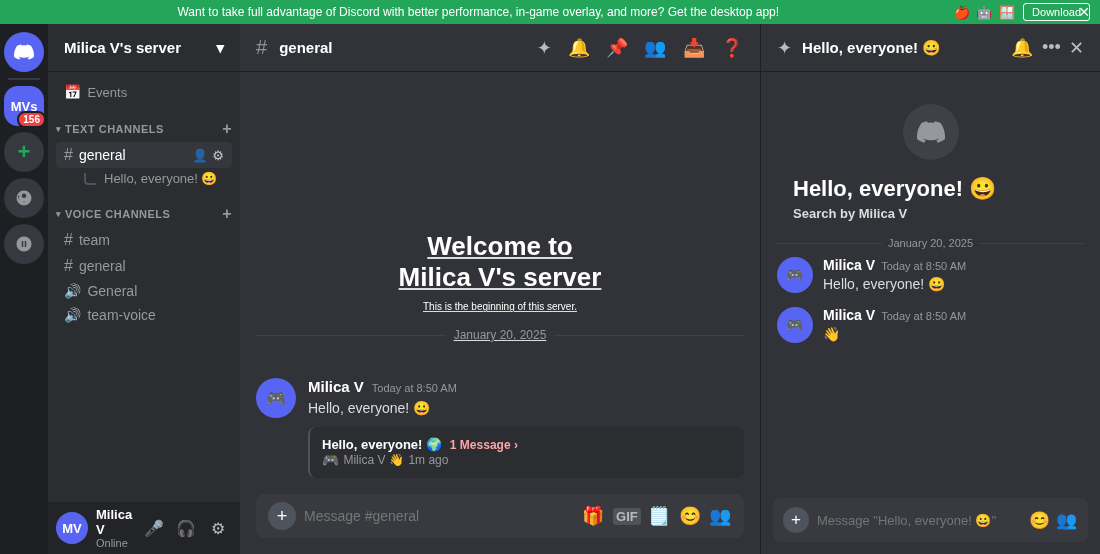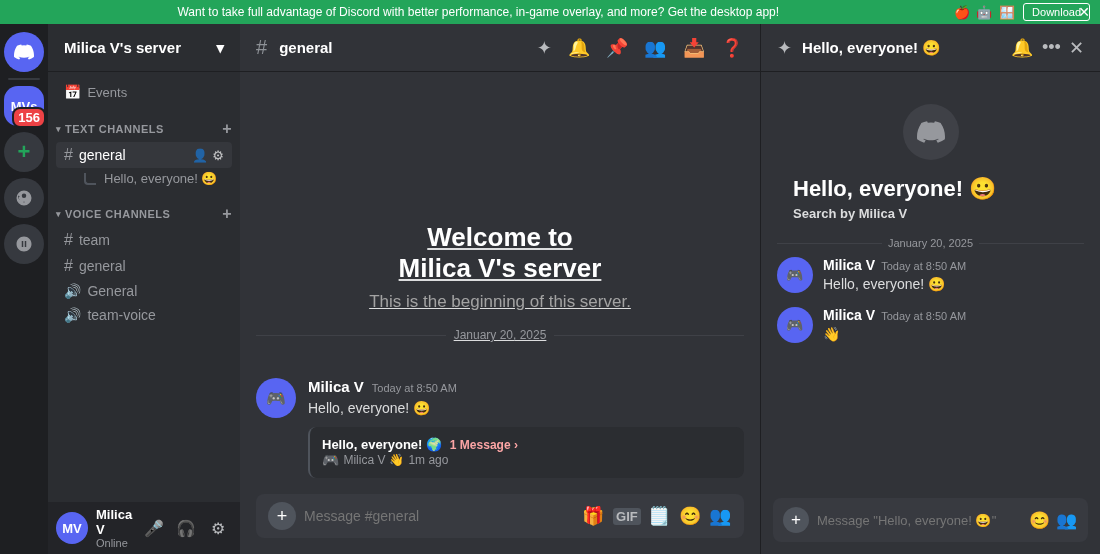--- a/index.html
+++ b/index.html
@@ -91,21 +91,21 @@
     }
     .server-icon.explore-server {
       background: #36393f;
     }
     .badge {
       position: absolute;
       bottom: -2px;
       right: -2px;
       background: #ed4245;
       color: #fff;
-      font-size: 13px;
+      font-size: 10px;
       font-weight: 700;
       border-radius: 8px;
       padding: 1px 4px;
       border: 2px solid #1e1f22;
     }
     .server-divider {
       width: 32px;
       height: 2px;
       background: #36393f;
       border-radius: 1px;
@@ -293,22 +293,22 @@
       margin: auto 0 20px;
       text-decoration: underline;
     }
     .welcome-title {
       font-size: 26px;
       font-weight: 800;
       color: #fff;
       margin-bottom: 8px;
     }
     .welcome-subtitle {
-      font-size: 17px;
-      color: #a3a3a3;
+      font-size: 10px;
+      color: #ffffff;
       margin-bottom: 16px;
     }
     .date-divider {
       text-align: center;
       color: #96989d;
       font-size: 12px;
       position: relative;
       margin: 16px 0;
       display: flex;
       align-items: center;

